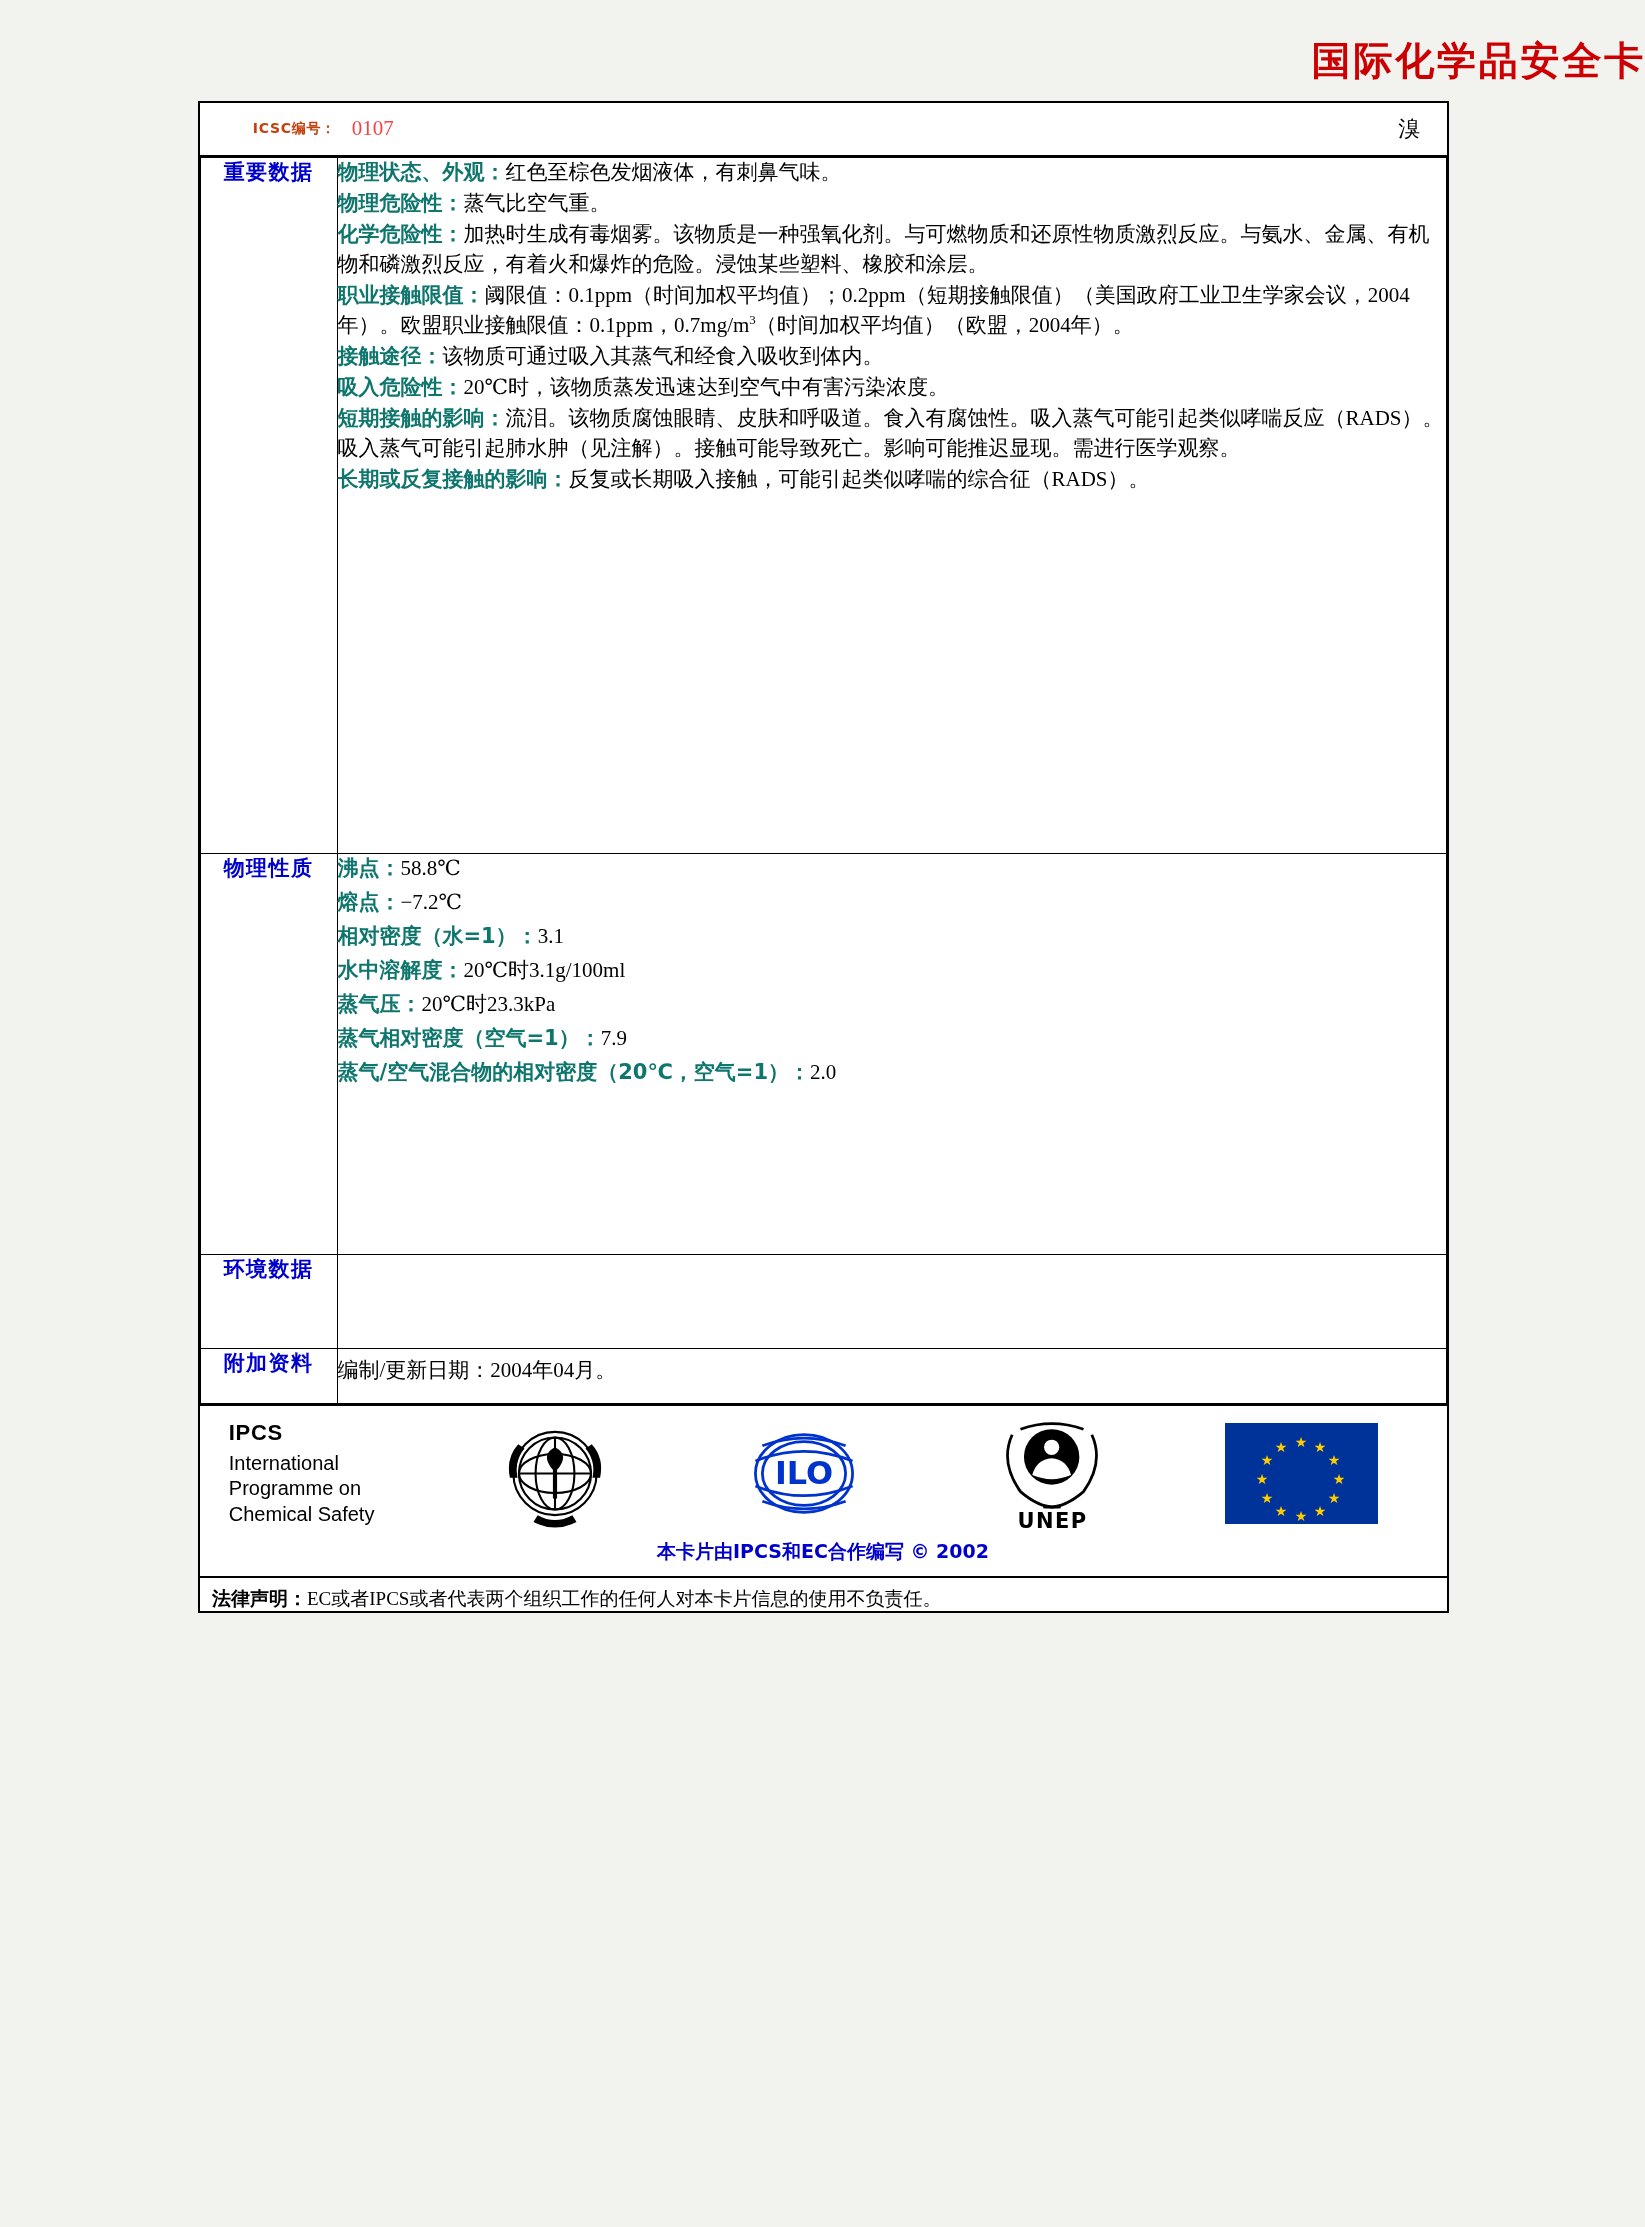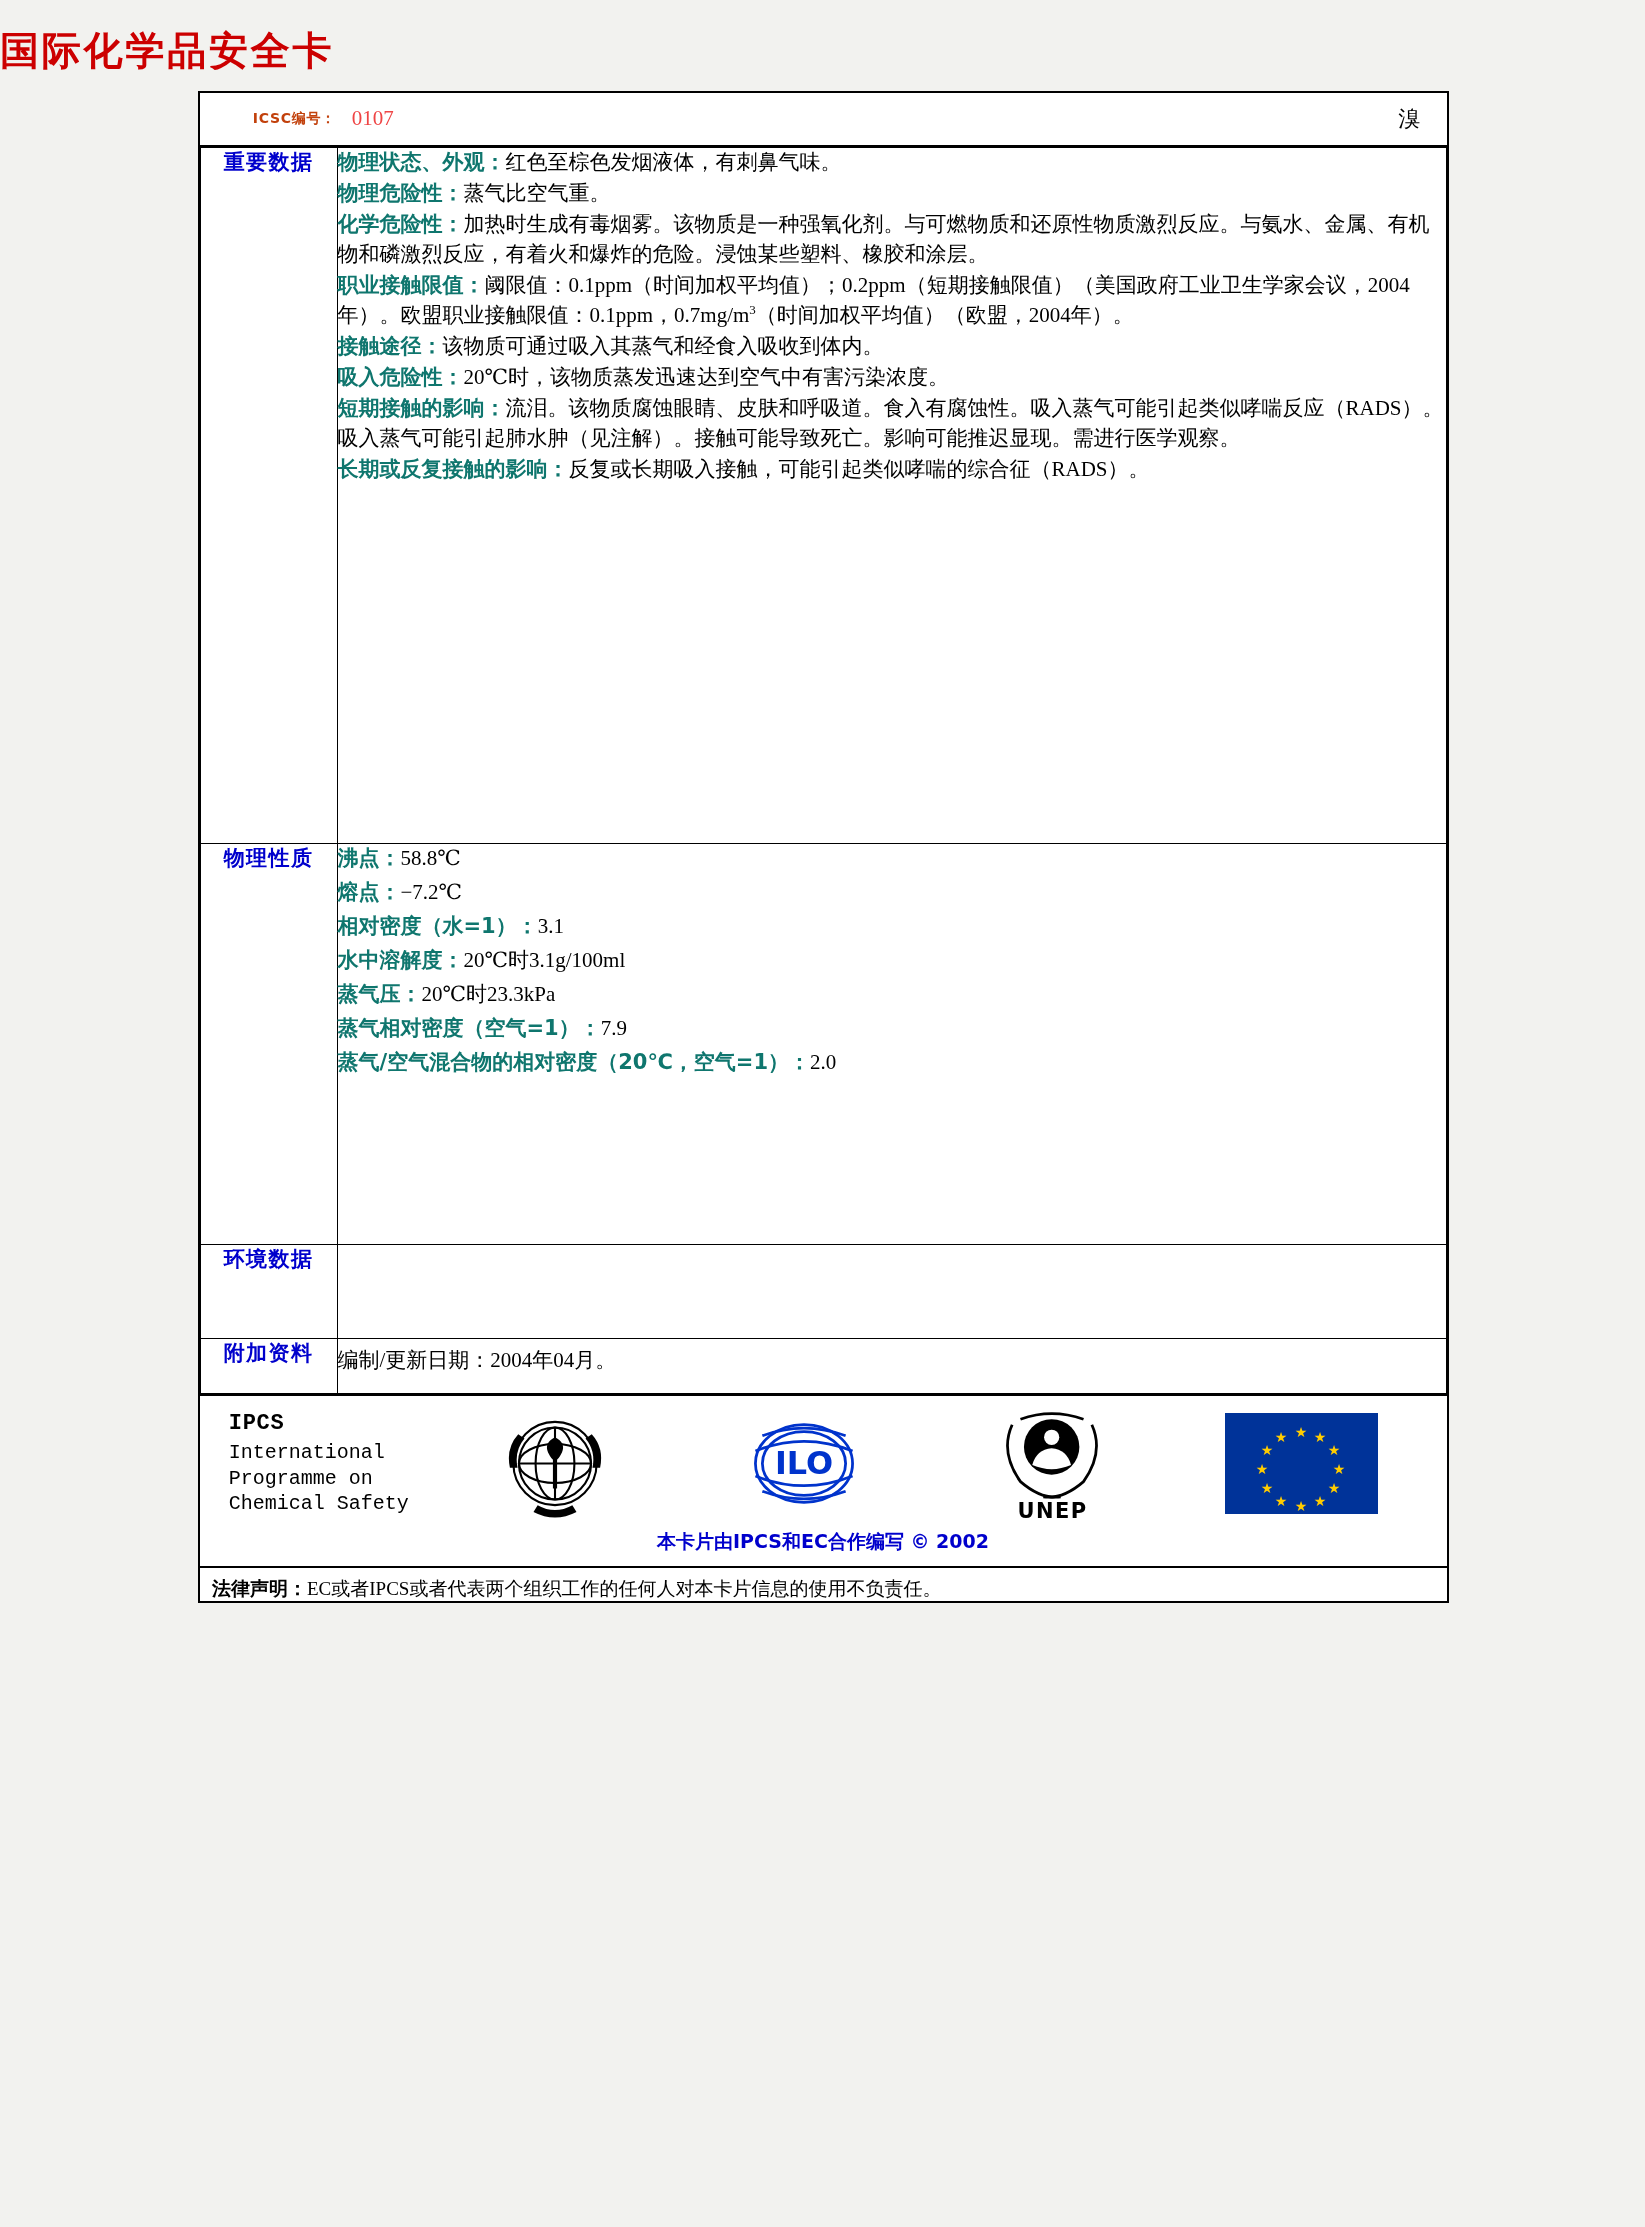--- a/index.html
+++ b/index.html
@@ -13,27 +13,27 @@
     font-family: "Liberation Serif", "DejaVu Serif", serif;
   }
   .page {
     width: 1646px;
     height: 2227px;
     position: relative;
     background: #f2f2ef;
     box-sizing: border-box;
   }
   .doc-title {
-    text-align: left;
+    text-align: right;
     color: #cc0000;
     font-family: "DejaVu Sans", "Liberation Sans", sans-serif;
     font-weight: bold;
     font-size: 39px;
     letter-spacing: 2.8px;
-    padding-top: 24px;
+    padding-top: 34px;
     padding-bottom: 12.5px;
   }
   .card {
     margin: 0 auto;
     width: 1251px;
     border: 2.8px solid #000;
     box-sizing: border-box;
     background: #fff;
   }
   
@@ -124,21 +124,21 @@
   .logos-inner {
     display: flex;
     align-items: center;
     height: 131px;
     padding: 5.6px 21px 0 21px;
     box-sizing: border-box;
   }
   .ipcs-block {
     width: 202px;
     color: #000;
-    font-family: Liberation Mono, monospace;
+    font-family: Liberation Sans, sans-serif;
     padding-left: 8.3px;
   }
   .ipcs-title {
     font-size: 22px;
     font-weight: bold;
     letter-spacing: 0.7px;
     margin-bottom: 4.2px;
   }
   .ipcs-sub {
     font-size: 20px;

